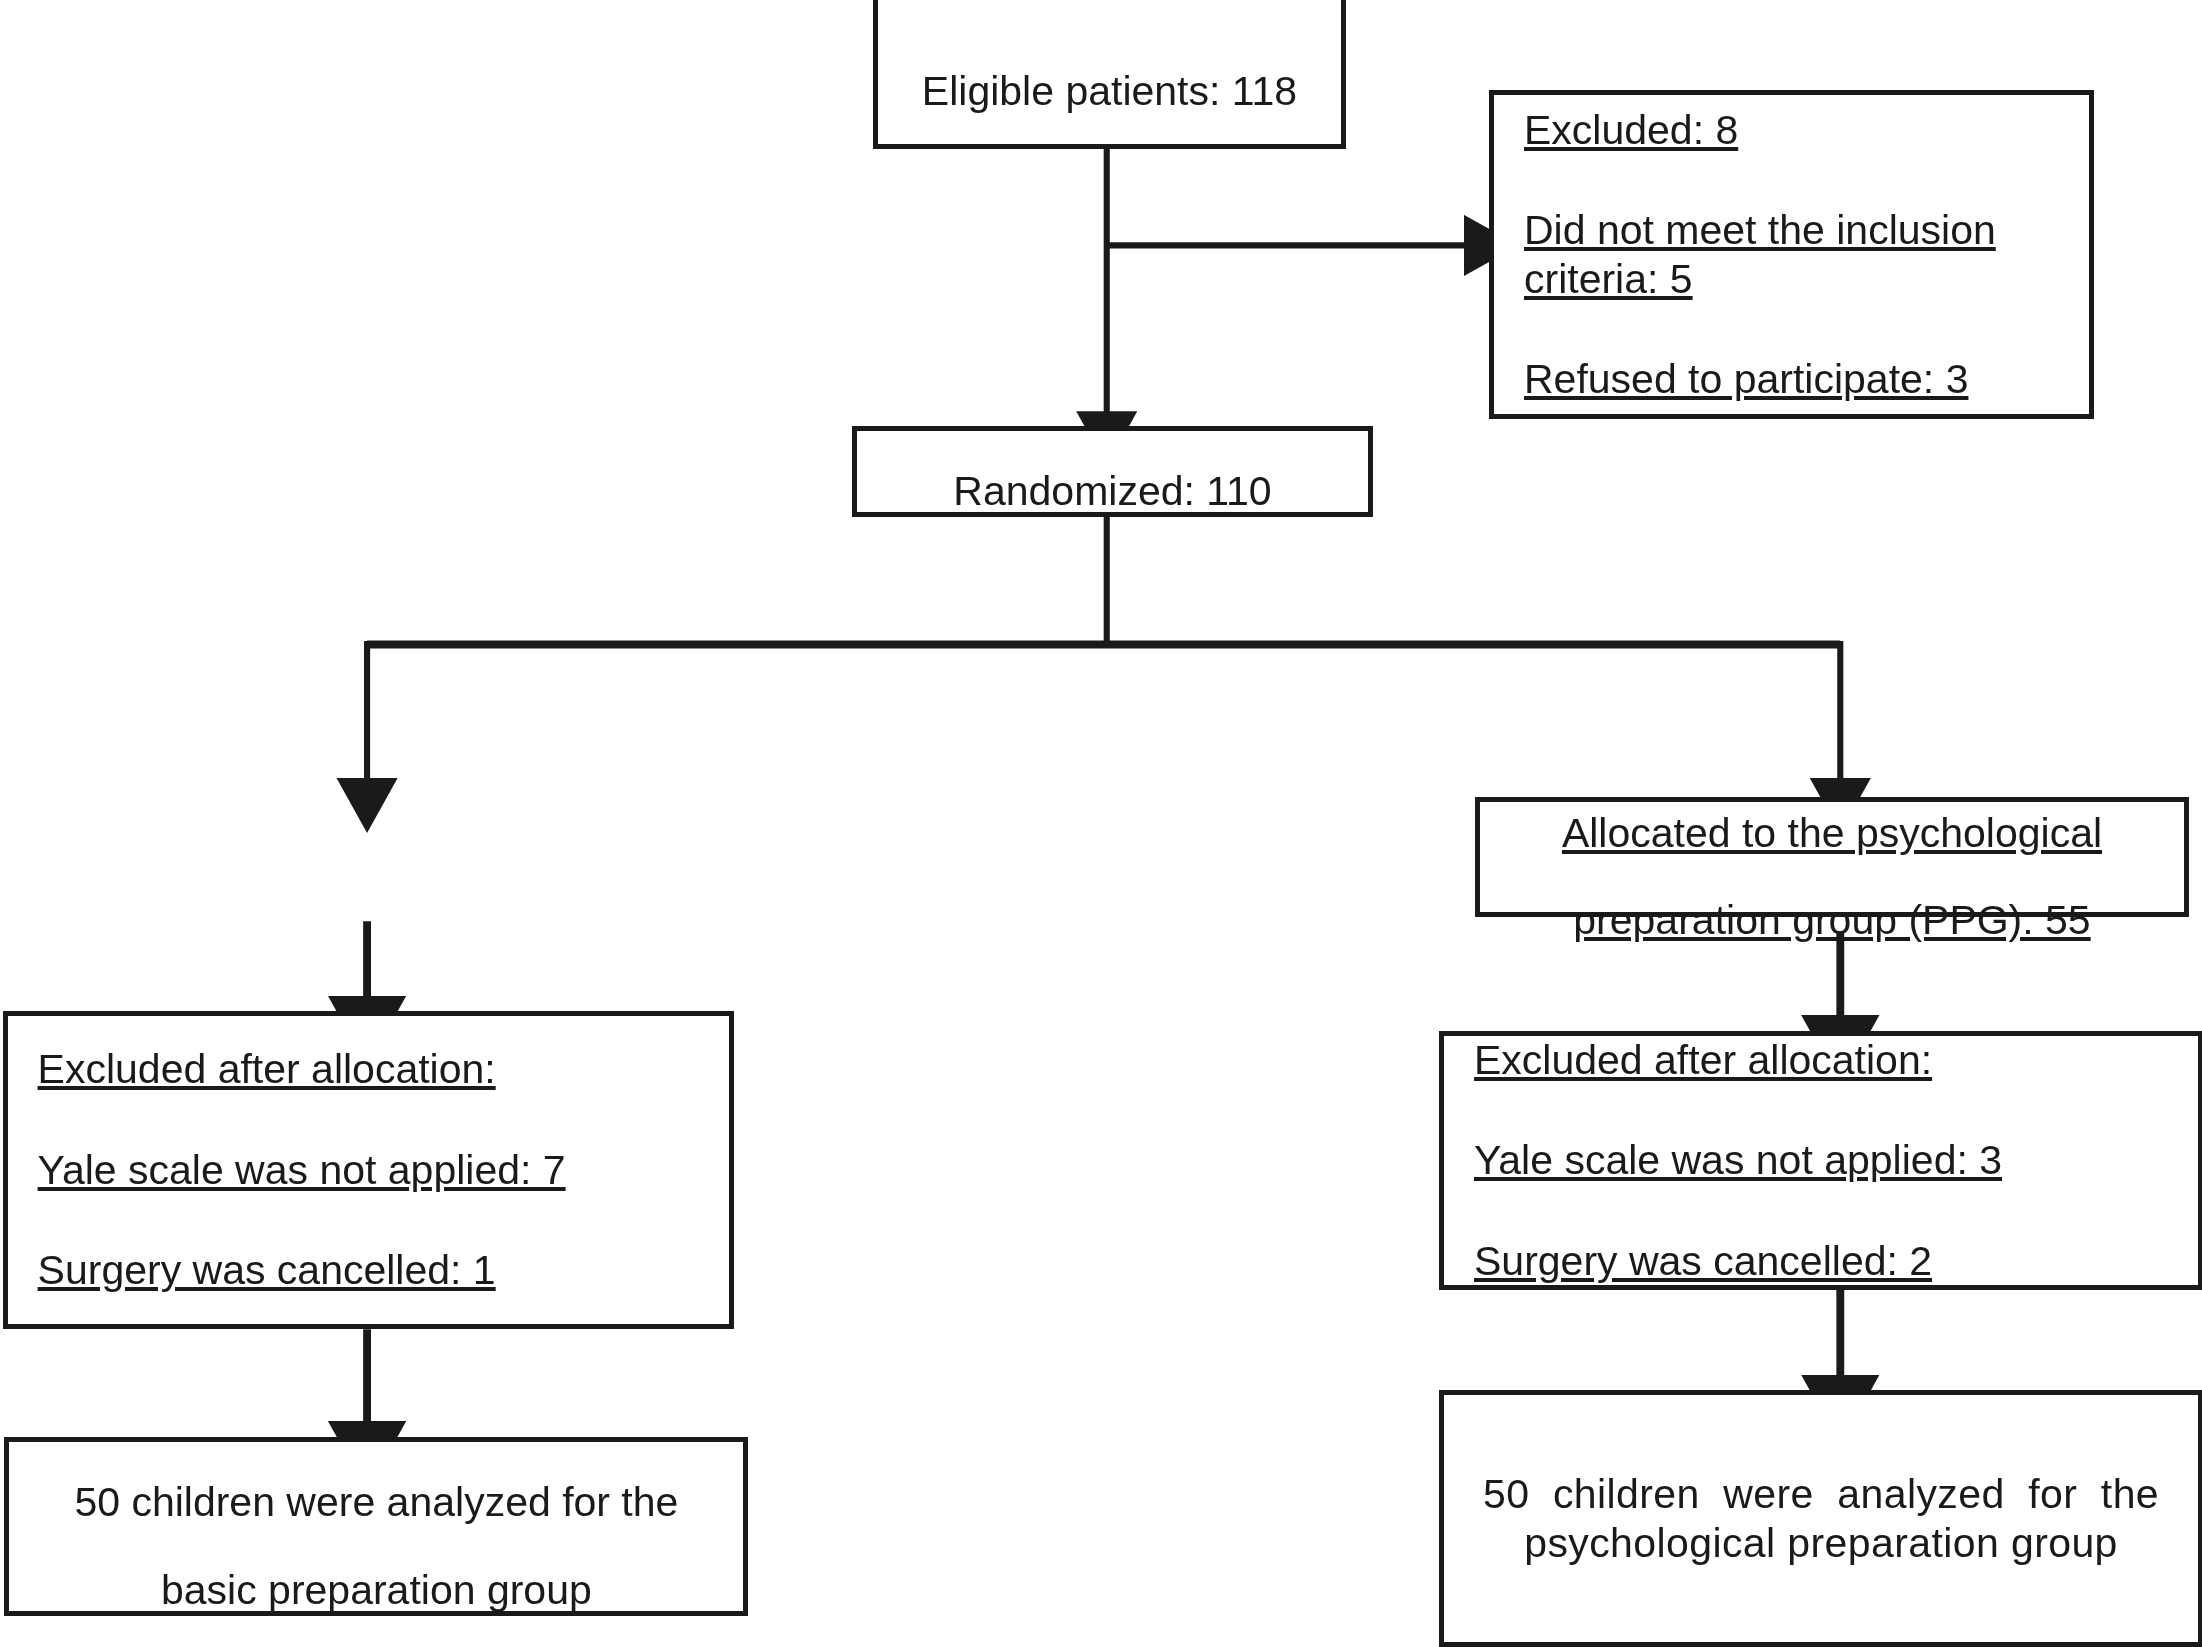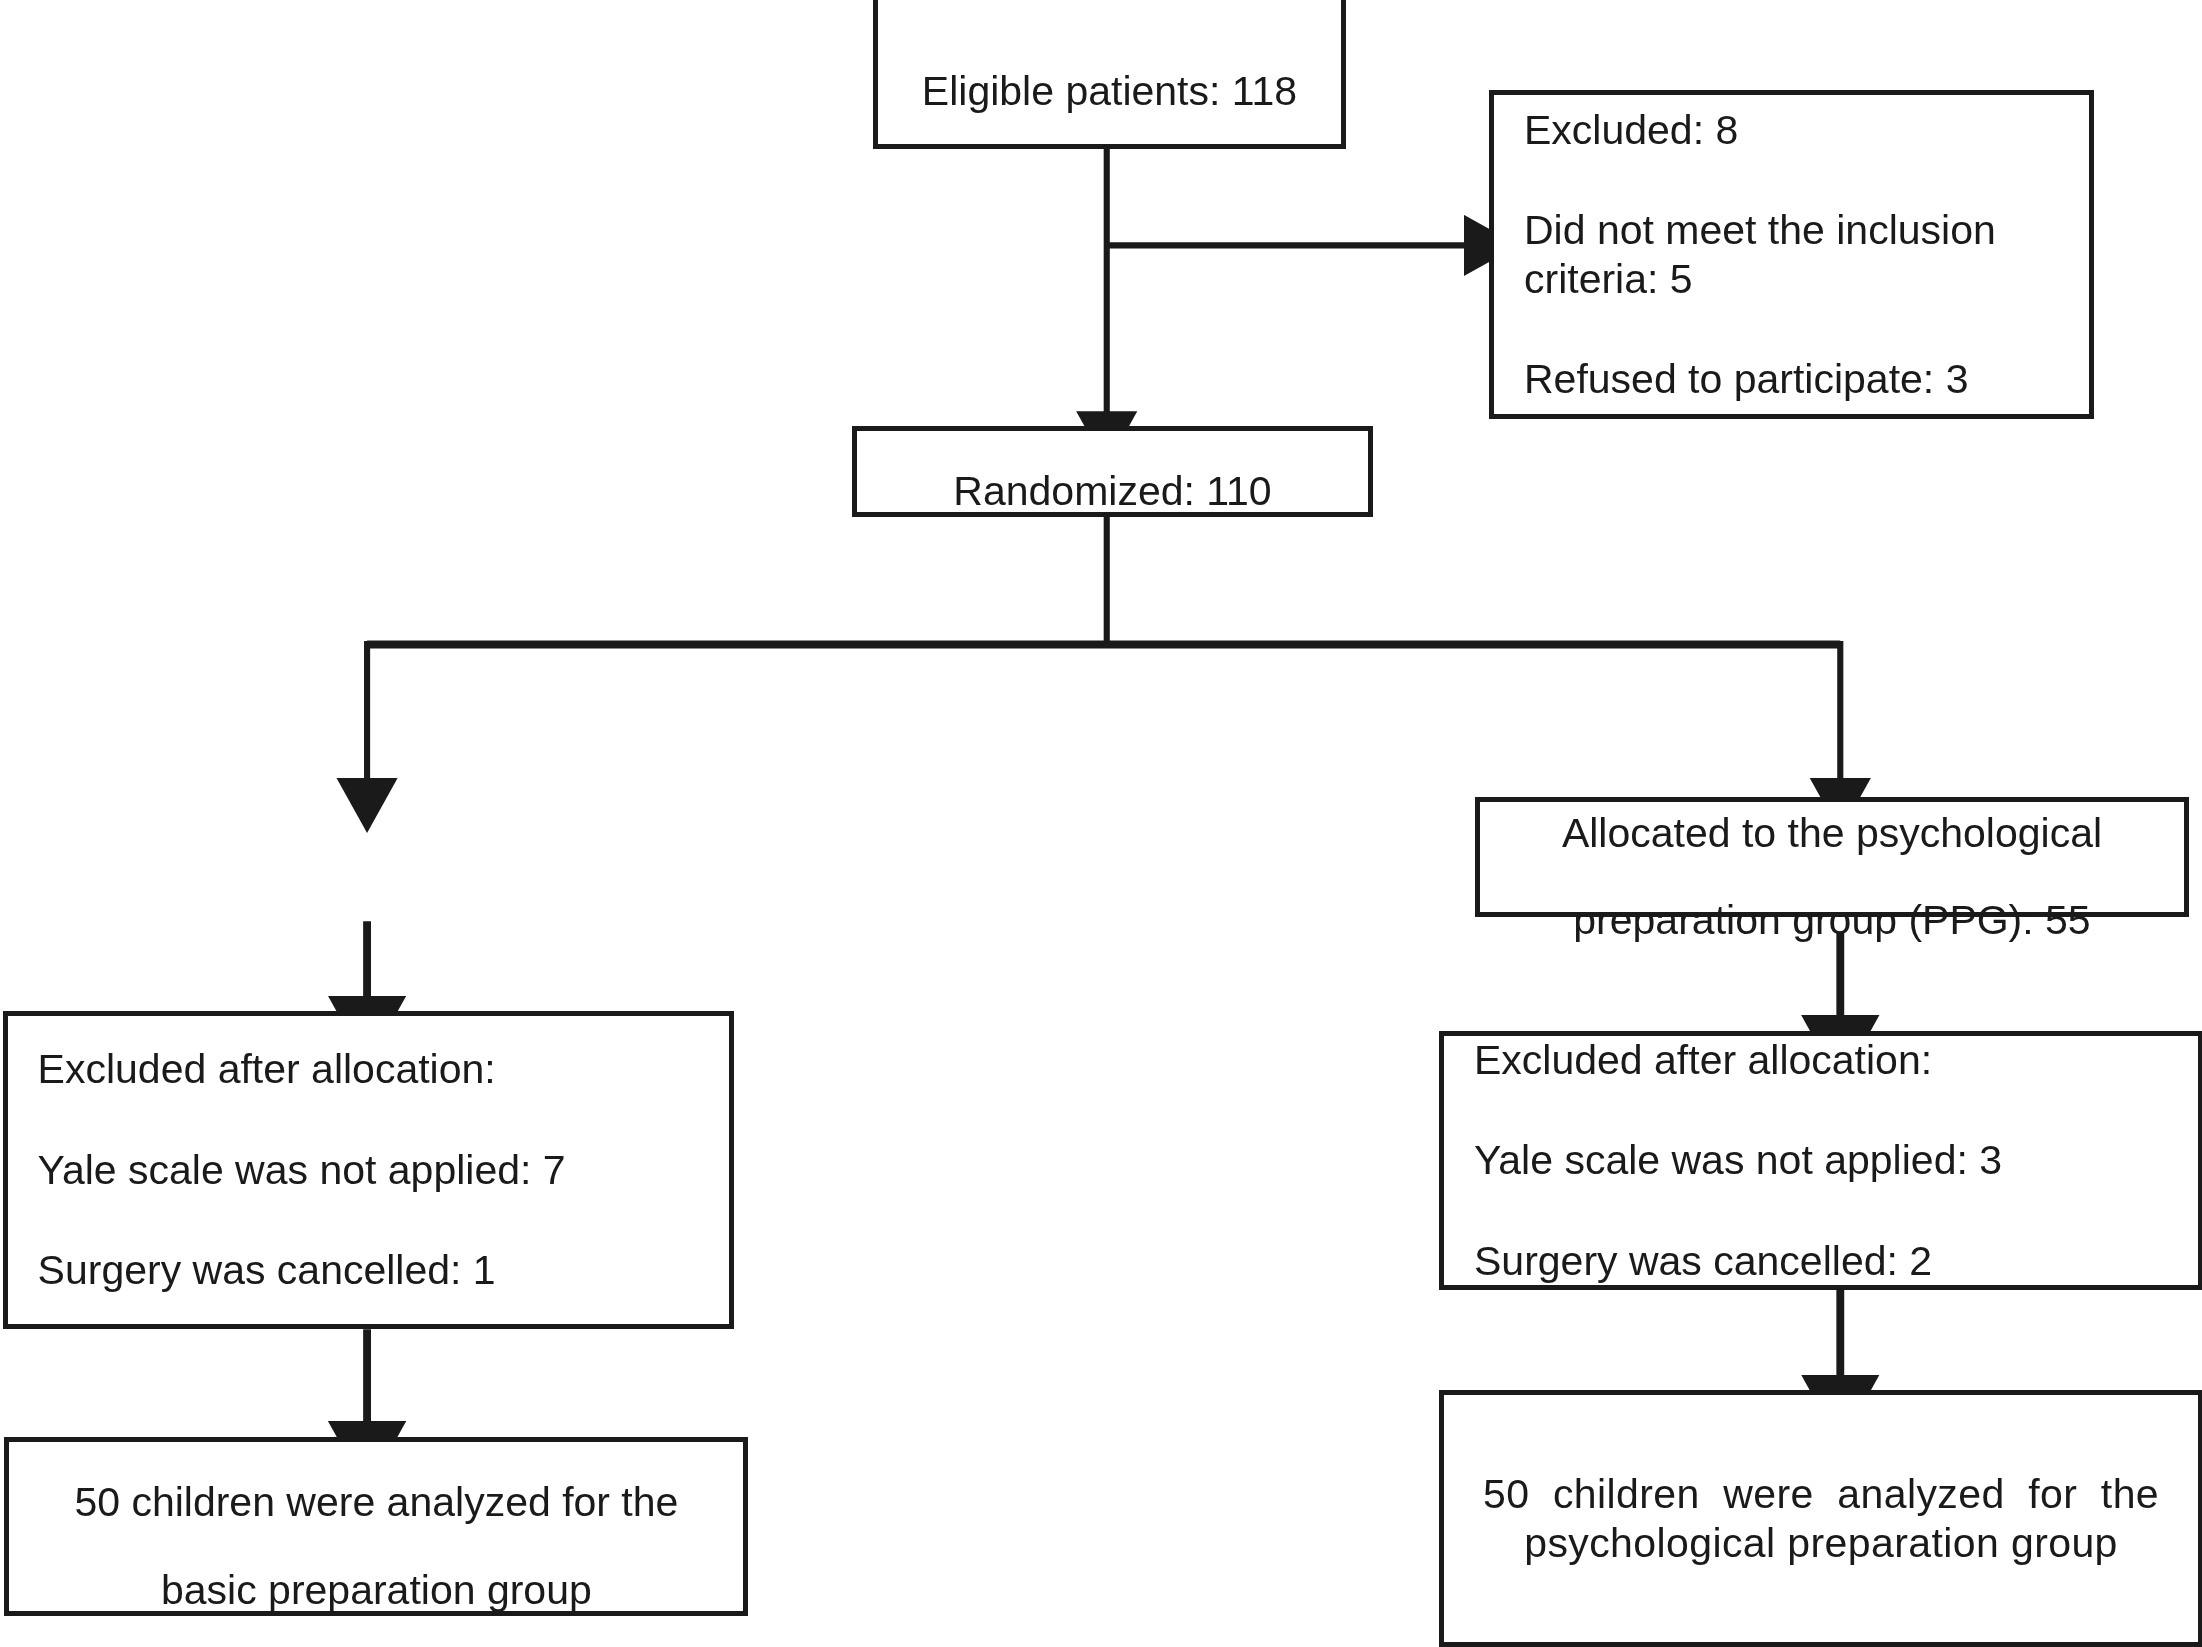--- a/index.html
+++ b/index.html
@@ -28,21 +28,21 @@
   .node .line {
     font-size: 41px;
     line-height: 1.18;
     white-space: pre;
   }
   .center .line { text-align: center; padding: 0 15.7px; margin-top: 39px; }
   .left-align .line { text-align: left; padding-left: 30px; }
   .justify .line { text-align: center; letter-spacing: 0.4px; }
 
   
-  .stack-gap { display: flex; flex-direction: column; }
+  .stack-gap { display: flex; flex-direction: column; text-decoration: underline; }
   .stack-gap .line { margin: 26px 0; }
 
   svg.edges {
     position: absolute;
     left: 0; top: 0;
     width: 2203px;
     height: 1647px;
     pointer-events: none;
   }
 </style>
@@ -85,21 +85,21 @@
       <div class="line" style="margin:0;">criteria: 5</div>
     </div>
     <div class="line">Refused to participate: 3</div>
   </div>
 
   <div class="node center" style="left:852px; top:426px; width:521px; height:91px;">
     <div class="line">Randomized: 110</div>
   </div>
 
 
-  <div class="node center" style="left:1475px; top:797px; width:714px; height:120px;">
+  <div class="node center" style="left:1475px; top:797px; width:714px; height:120px;text-decoration:underline;">
     <div class="line">Allocated to the psychological</div>
     <div class="line">preparation group (PPG): 55</div>
   </div>
 
   <div class="node left-align stack-gap" style="left:2.6px; top:1011px; width:731px; height:318px;">
     <div class="line">Excluded after allocation:</div>
     <div class="line">Yale scale was not applied: 7</div>
     <div class="line">Surgery was cancelled: 1</div>
   </div>
 

